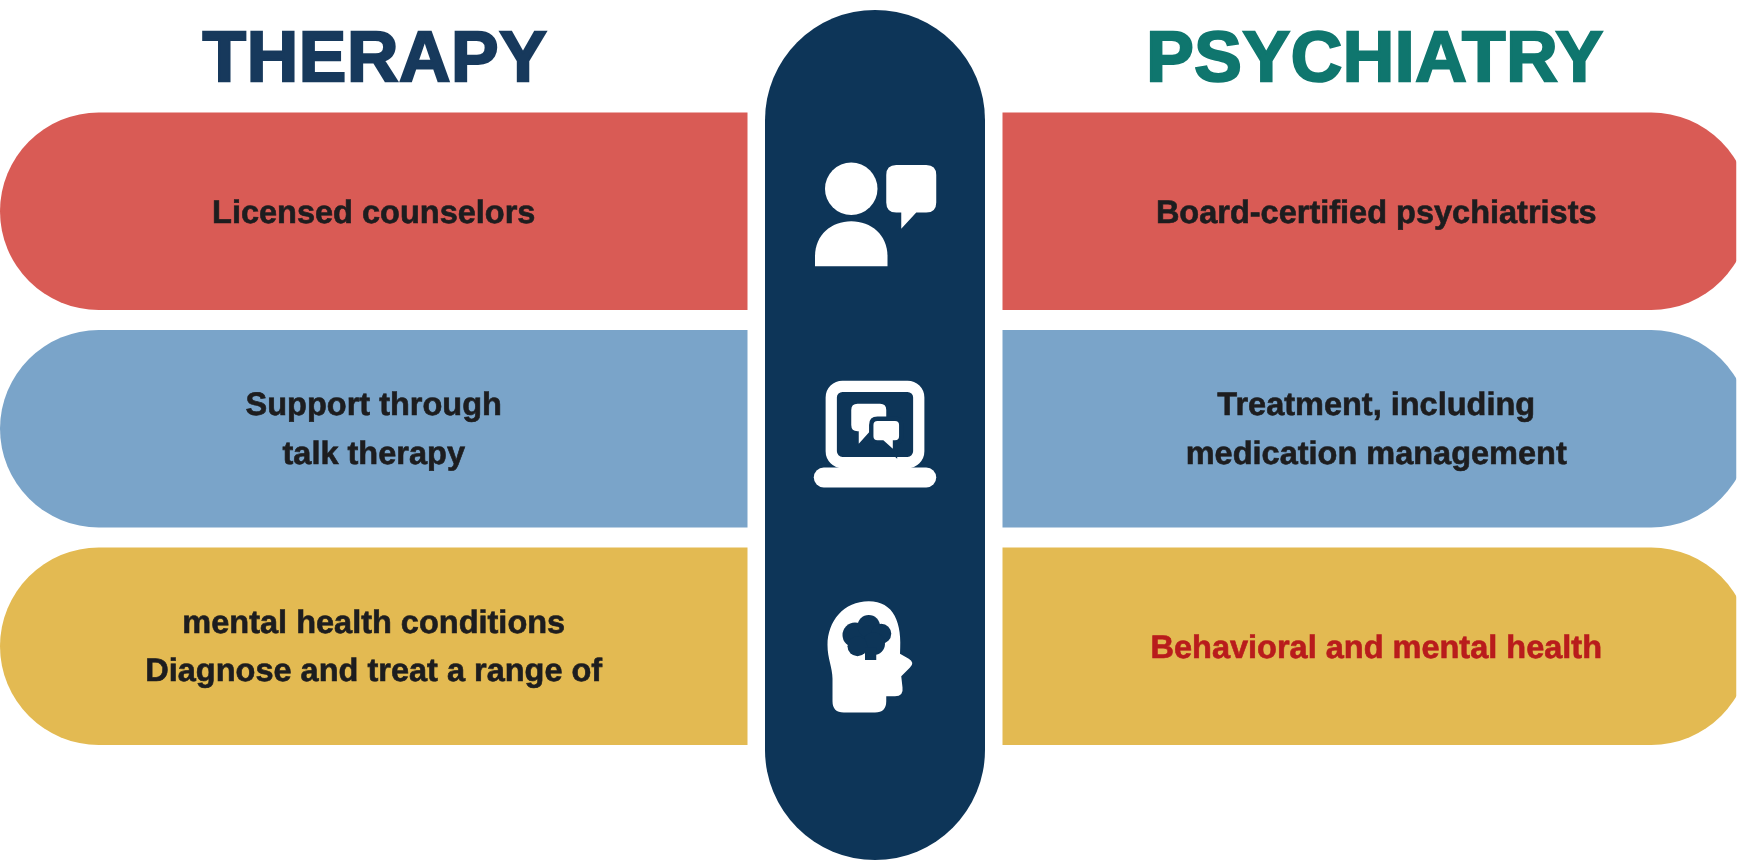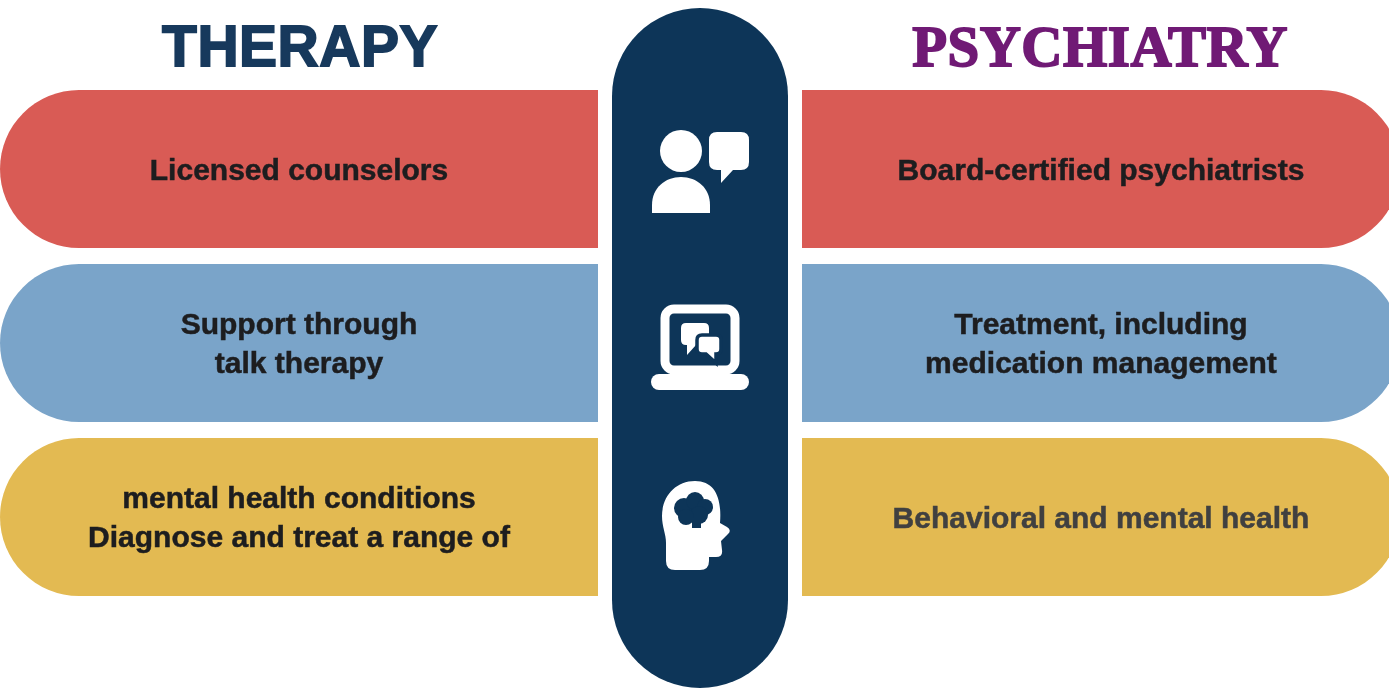--- a/index.html
+++ b/index.html
@@ -16,21 +16,21 @@
     font-size:57px;font-weight:bold;
     letter-spacing:0.5px;
     -webkit-text-stroke-width:1.8px;
   }
   .col-title.left{left:0;width:600px;}
   .col-title.right{left:800px;width:600px;}
   .bar{
     position:absolute;height:158px;
     display:flex;flex-direction:column;align-items:center;justify-content:center;
     text-align:center;
-    font-size:30px;font-weight:bold;line-height:39px;
+    font-size:26px;font-weight:bold;line-height:39px;
     -webkit-text-stroke-width:0.5px;
   }
   .bar.l{left:0;width:598px;border-radius:79px 0 0 79px;}
   .bar.r{left:802px;width:598px;border-radius:0 79px 79px 0;text-align:center;}
   .row1{top:90px;}
   .row2{top:264px;}
   .row3{top:438px;}
   .bar-line{display:block;}
   .pill{
     position:absolute;left:612px;top:8px;width:176px;height:680px;
@@ -43,21 +43,21 @@
   .icon1{top:112px;}
   .icon2{top:296px;}
   .icon3{top:468px;}
 </style>
 </head>
 <body>
 
 <div class="canvas">
 
   <div class="col-title left" style="color: rgb(23, 57, 92);">THERAPY</div>
-  <div class="col-title right" style="color: #701a75; font-family: Liberation Serif, serif;">PSYCHIATRY</div>
+  <div class="col-title right" style="color: #0f766e;">PSYCHIATRY</div>
 
   <div class="bar l row1" style="color: rgb(29, 29, 31); background: rgb(217, 91, 85);">
     <span class="bar-line">Licensed counselors</span>
   </div>
   <div class="bar r row1" style="color: rgb(29, 29, 31); background: rgb(217, 91, 85);">
     <span class="bar-line">Board-certified psychiatrists</span>
   </div>
 
   <div class="bar r row2" style="color: rgb(29, 29, 31); background: rgb(122, 164, 201);">
     <span class="bar-line">Treatment, including</span>
@@ -65,21 +65,21 @@
   </div>
   <div class="bar l row2" style="color: rgb(29, 29, 31); background: rgb(122, 164, 201);">
     <span class="bar-line">Support through</span>
     <span class="bar-line">talk therapy</span>
   </div>
 
   <div class="bar l row3" style="color: rgb(29, 29, 31); background: rgb(227, 186, 82);">
     <span class="bar-line">mental health conditions</span>
     <span class="bar-line">Diagnose and treat a range of</span>
   </div>
-  <div class="bar r row3" style="color: #404040; background: rgb(227, 186, 82);">
+  <div class="bar r row3" style="color: #b91c1c; background: rgb(227, 186, 82);">
     <span class="bar-line">Behavioral and mental health</span>
   </div>
 
   <div class="pill" style="background: rgb(13, 53, 88);">
 
     <svg class="pill-icon icon1" viewBox="0 0 110 100" width="110" height="100">
       <circle cx="36" cy="31" r="21" fill="#FFFFFF"></circle>
       <path d="M7 93 V85 C7 68 20 57 36 57 C52 57 65 68 65 85 V93 Z" fill="#FFFFFF"></path>
       <path d="M72 12 H96 Q104 12 104 20 V42 Q104 50 96 50 H88 L76 63 V50 H72 Q64 50 64 42 V20 Q64 12 72 12 Z" fill="#FFFFFF"></path>
     </svg>

